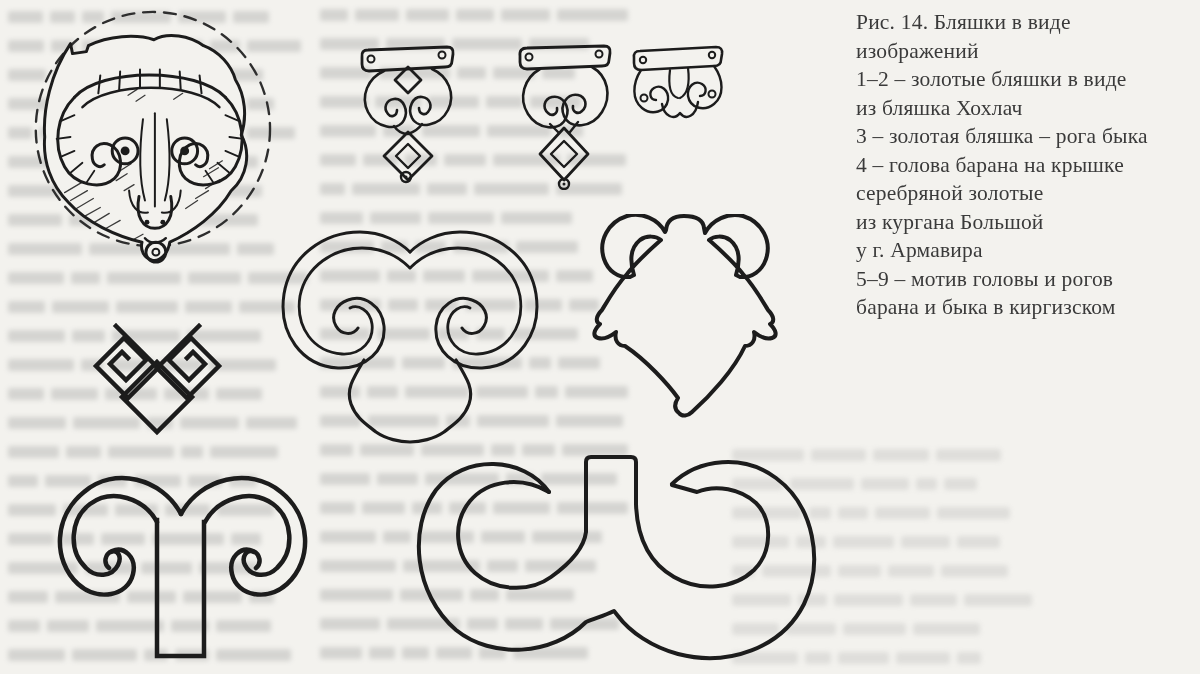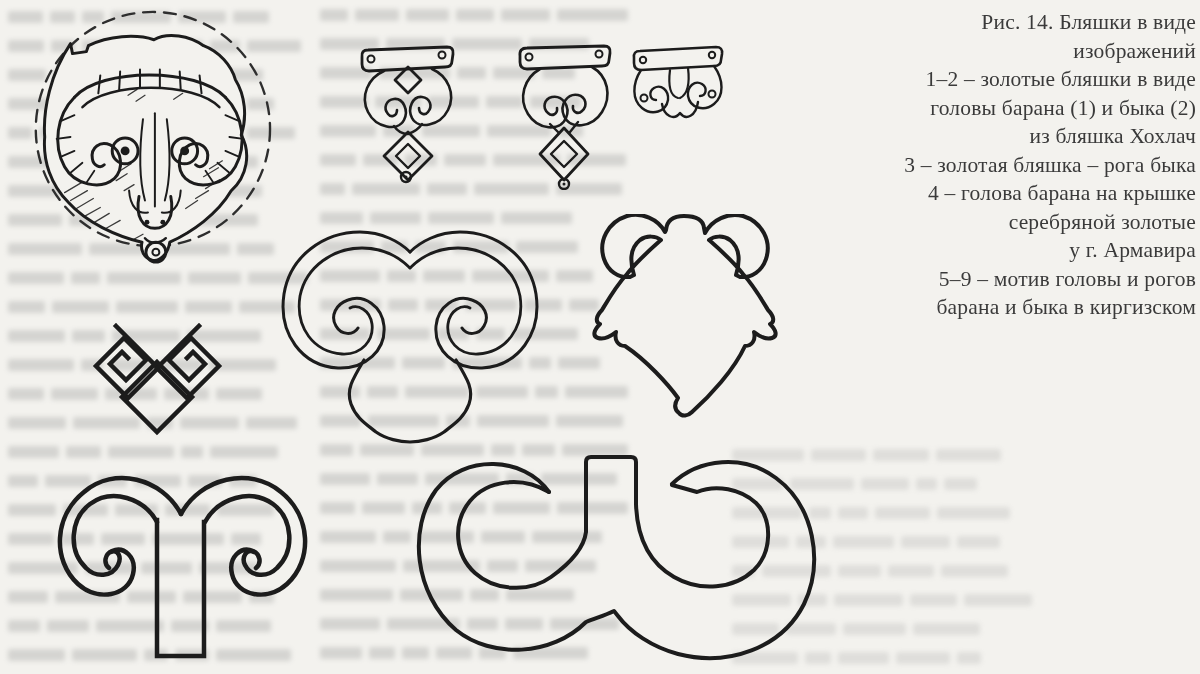--- a/index.html
+++ b/index.html
@@ -25,21 +25,21 @@
   .draw .fillink{fill:var(--ink,#1c1c1c);stroke:none;}
   .draw .paperfill{fill:var(--paper,#f3f2ee);}
   .draw .dash{stroke-dasharray:12 9;stroke-width:2.4;stroke:#2e2e2e;}
   .draw .miter{stroke-linejoin:miter;stroke-linecap:square;}
   
   #caption{
     position:absolute;left:856px;top:8px;width:340px;z-index:3;
     color:var(--caption,#3a3a3a);
     font-size:21.5px;line-height:28.5px;letter-spacing:.2px;
   }
-  .cap-line{white-space:nowrap;text-align:right;}
+  .cap-line{white-space:nowrap;}
 </style>
 </head>
 <body>
 
 <div id="page">
 
   <div class="blur-col blur-edge" style="left:0;top:2;width:12px;">
       <div class="blur-row">
         <span class="blur-word" style="width: 18.7452%;"></span>
         <span class="blur-word" style="width: 13.869%;"></span>
@@ -594,23 +594,23 @@
 
   <svg class="draw" style="left:404px;top:448px" width="420" height="226" viewBox="0 0 420 226" role="img" aria-label="double-spiral-motif-drawing">
     <path stroke-width="4" d="M145,44 C116,27 83,33 66,53 C48,75 51,107 71,125 C91,143 125,145 147,129 C168,114 180,100 182,84 L182,14 Q182,9 187,9 L227,9 Q232,9 232,14 L232,56 C233,88 244,114 270,129 C296,144 330,141 350,122 C368,104 369,72 352,55 C337,41 312,36 293,44 Q279,40 268,37"></path>
     <path stroke-width="4" d="M145,44 C120,8 60,6 32,42 C4,80 10,146 52,182 C88,211 148,208 182,174 C192,170 202,167 210,163 L214,168 C226,184 248,199 274,206 C324,219 378,200 400,156 C420,114 410,58 372,30 C340,6 295,10 268,36"></path>
   </svg>
 
   <div id="caption">
     <div class="cap-line">Рис. 14. Бляшки в виде</div>
     <div class="cap-line">изображений</div>
     <div class="cap-line">1–2 – золотые бляшки в виде</div>
-    <div class="cap-line">головы барана (1) и быка (2)</div>
     <div class="cap-line">из бляшка Хохлач</div>
     <div class="cap-line">3 – золотая бляшка – рога быка</div>
     <div class="cap-line">4 – голова барана на крышке</div>
     <div class="cap-line">серебряной золотые</div>
+    <div class="cap-line">из кургана Большой</div>
     <div class="cap-line">у г. Армавира</div>
     <div class="cap-line">5–9 – мотив головы и рогов</div>
     <div class="cap-line">барана и быка в киргизском</div>
   </div>
 
 </div>
 
 </body></html>

